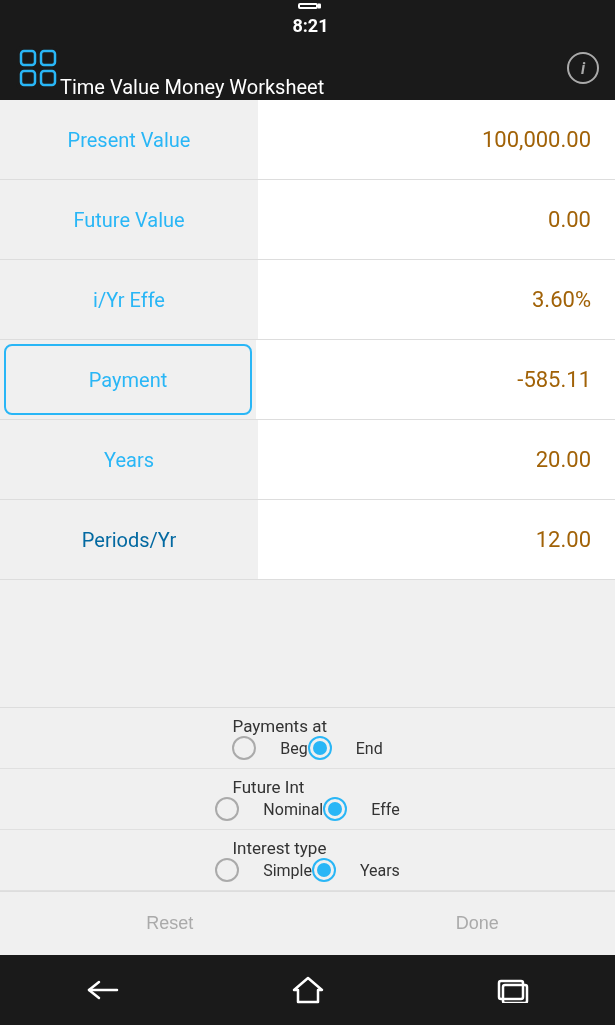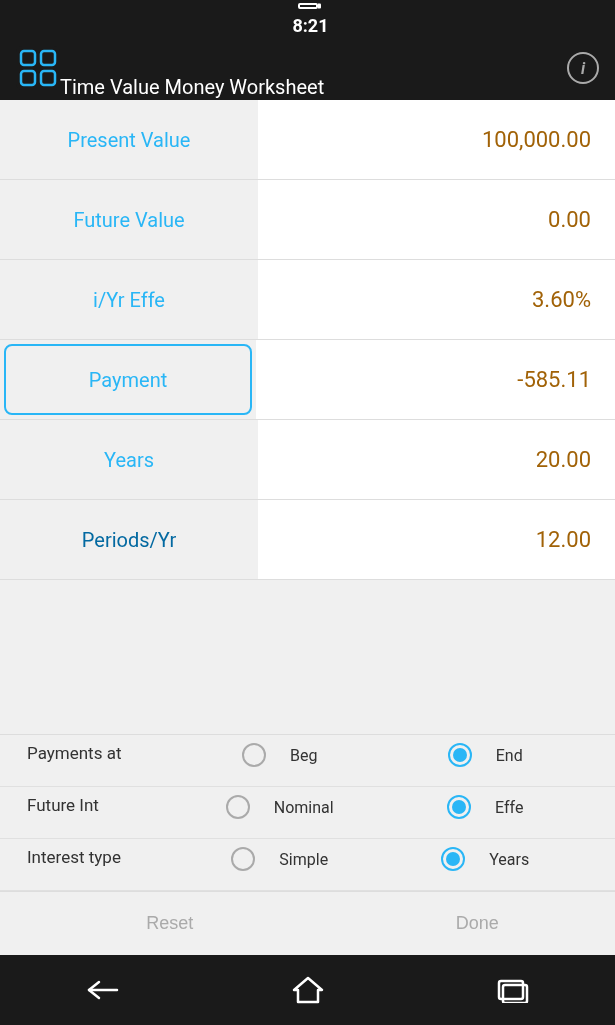--- a/index.html
+++ b/index.html
@@ -171,24 +171,25 @@
     }
 
     
     .radio-section {
       background: #f0f0f0;
       border-top: 1px solid #ddd;
     }
 
     .radio-row {
       display: flex;
-      align-items: flex-start;
+      align-items: center;
       min-height: 52px;
       border-bottom: 1px solid #e0e0e0;
-      padding: 8px 27px;
+      padding: 8px 16px;
+      flex-direction: column;
     }
 
     .radio-row-label {
       width: 150px;
       font-size: 17px;
       color: #333;
       flex-shrink: 0;
     }
 
     .radio-options {

